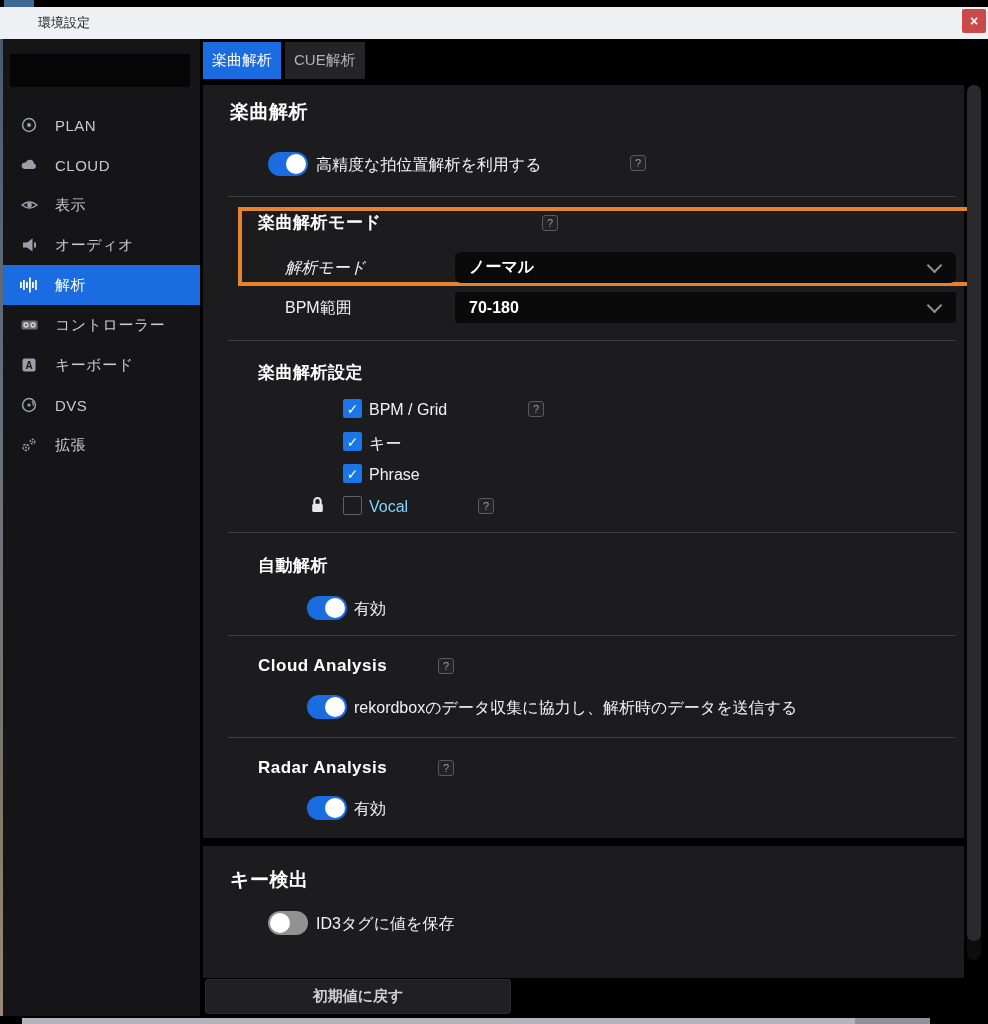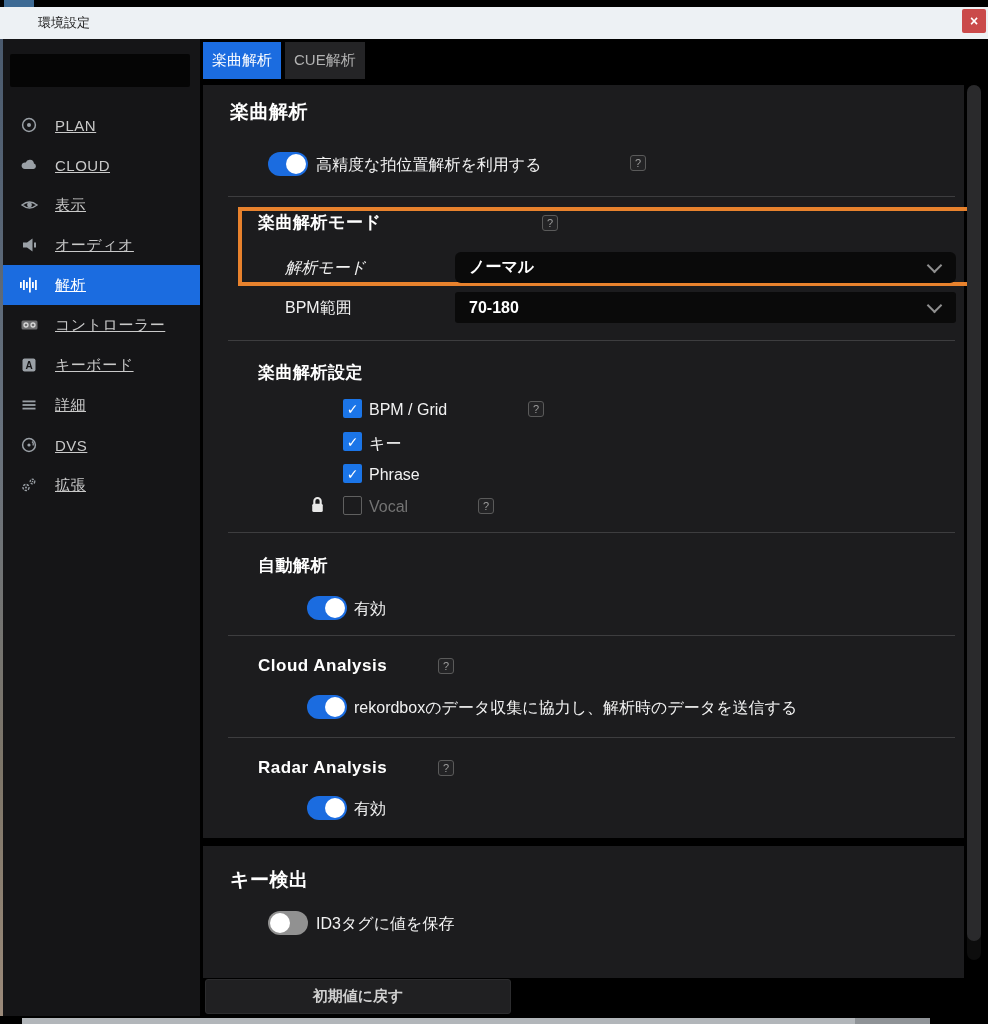--- a/index.html
+++ b/index.html
@@ -17,21 +17,21 @@
   .bottom-strip{position:absolute;left:22px;top:1018px;width:833px;height:6px;background:#b2b6ba;}
   .bottom-strip-dark{position:absolute;left:855px;top:1018px;width:75px;height:6px;background:#8f9397;}
 
   
   .sidebar{position:absolute;left:3px;top:39px;width:197px;height:977px;background:#151517;}
   .searchbox{position:absolute;left:7px;top:15px;width:180px;height:33px;background:#050505;border-radius:2px;display:flex;align-items:center;padding:0 8px;}
   .searchbox input{flex:1;background:transparent;border:none;outline:none;color:#ccc;font-size:13px;margin-left:6px;}
   .nav{position:absolute;left:0;top:66px;width:197px;}
   .nav-item{height:40px;display:flex;align-items:center;color:#c9c9c9;font-size:15px;cursor:pointer;}
   .nav-item .ic{width:24px;margin-left:14px;display:flex;align-items:center;justify-content:center;}
-  .nav-item .lbl{margin-left:14px;letter-spacing:.5px;text-decoration:underline;}
+  .nav-item .lbl{margin-left:14px;letter-spacing:.5px;}
   .nav-item.selected{background:#1b6ce0;color:#fff;}
 
   
   .tabbar{position:absolute;left:203px;top:42px;height:37px;display:flex;gap:4px;}
   .tab{height:37px;display:flex;align-items:center;padding:0 9px;font-size:15px;cursor:pointer;}
   .tab.active{background:#1b6ce0;color:#fff;}
   .tab.inactive{background:#242426;color:#b2b2b2;}
 
   
   .panel{position:absolute;left:203px;width:761px;background:#1c1c1e;}
@@ -54,21 +54,21 @@
   .help{position:absolute;width:16px;height:16px;border:1px solid #5a5a5a;border-radius:3px;background:#232325;color:#9c9c9c;font-size:11px;display:flex;align-items:center;justify-content:center;}
 
   .select{position:absolute;width:501px;height:31px;background:#0a0a0a;border-radius:3px;color:#fff;font-size:16px;font-weight:bold;display:flex;align-items:center;padding:0 14px;cursor:pointer;}
   .chev{position:absolute;right:16px;top:8px;width:11px;height:11px;border-right:2px solid #8f8f8f;border-bottom:2px solid #8f8f8f;transform:rotate(45deg);}
 
   .orange-box{position:absolute;left:35px;top:122px;width:737px;height:79px;border:4px solid #e8822d;}
 
   .cb{position:absolute;width:19px;height:19px;border-radius:2px;background:#1b75e8;color:#fff;font-size:14px;font-weight:bold;display:flex;align-items:center;justify-content:center;cursor:pointer;}
   .cb.unchecked{background:transparent;border:1px solid #606060;}
   .cb-lbl{position:absolute;color:#f2f2f2;font-size:16px;}
-  .cb-lbl.disabled{color:#737373;}
+  .cb-lbl.disabled{color:#7dd3fc;}
   .lock{position:absolute;}
 
   
   .scroll-track{position:absolute;left:967px;top:85px;width:14px;height:875px;background:#0d0d0d;border-radius:7px;}
   .scroll-thumb{position:absolute;left:967px;top:85px;width:14px;height:856px;background:#2a2a2c;border-radius:7px;cursor:pointer;}
 
   
   .reset-btn{position:absolute;left:205px;top:979px;width:306px;height:35px;background:#202022;border:1px solid #2c2c2e;border-radius:3px;color:#d0d0d0;font-size:15px;display:flex;align-items:center;justify-content:center;cursor:pointer;font-weight:bold;}
 </style>
 </head>
@@ -165,32 +165,20 @@
       <div class="nav-item">
         <span class="ic">
             <svg width="18" height="18" viewBox="0 0 18 18">
               <rect x="2.5" y="2.5" width="13" height="13" rx="2" fill="#9aa0a6"></rect>
               <text x="9" y="12.6" text-anchor="middle" font-size="10" font-weight="bold" fill="#151517">A</text>
             </svg>
           </span>
         <span class="lbl">キーボード</span>
       </div>
 
-      <div class="nav-item">
-        <span class="ic">
-            <svg width="18" height="18" viewBox="0 0 18 18">
-              <g fill="#9aa0a6">
-                <rect x="2.5" y="4.5" width="13" height="1.8"></rect>
-                <rect x="2.5" y="8.1" width="13" height="1.8"></rect>
-                <rect x="2.5" y="11.7" width="13" height="1.8"></rect>
-              </g>
-            </svg>
-          </span>
-        <span class="lbl">詳細</span>
-      </div>
 
       <div class="nav-item">
         <span class="ic">
             <svg width="18" height="18" viewBox="0 0 18 18">
               <circle cx="9" cy="9" r="6.4" fill="none" stroke="#9aa0a6" stroke-width="1.5"></circle>
               <circle cx="9" cy="9" r="1.6" fill="#9aa0a6"></circle>
               <path d="M12 5.5 q2 1.5 1 4" fill="none" stroke="#9aa0a6" stroke-width="1.2"></path>
             </svg>
           </span>
         <span class="lbl">DVS</span>

